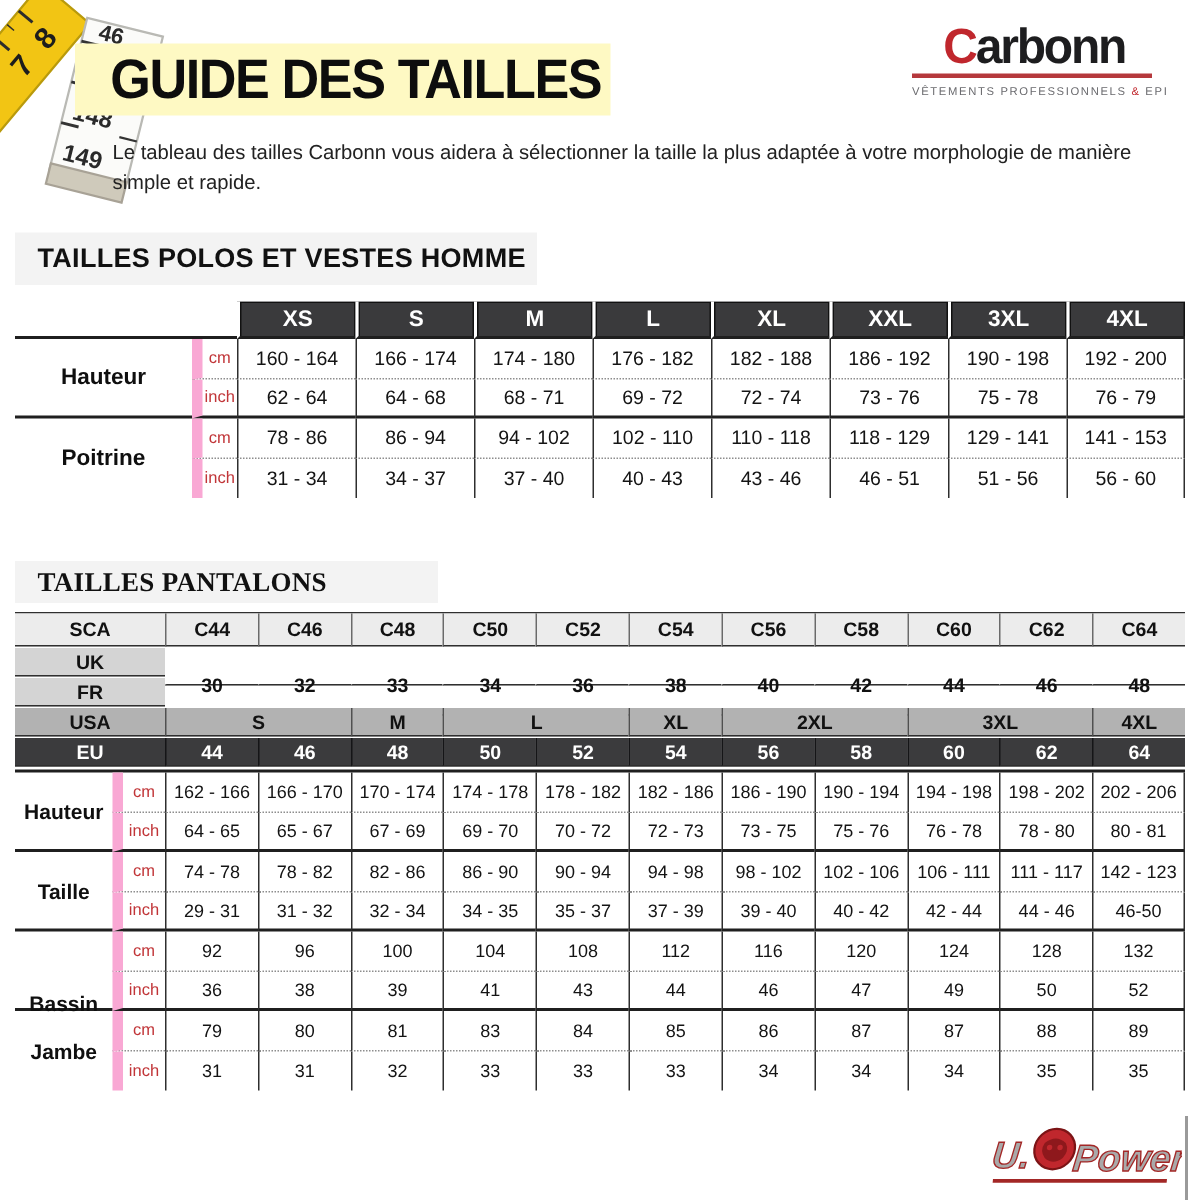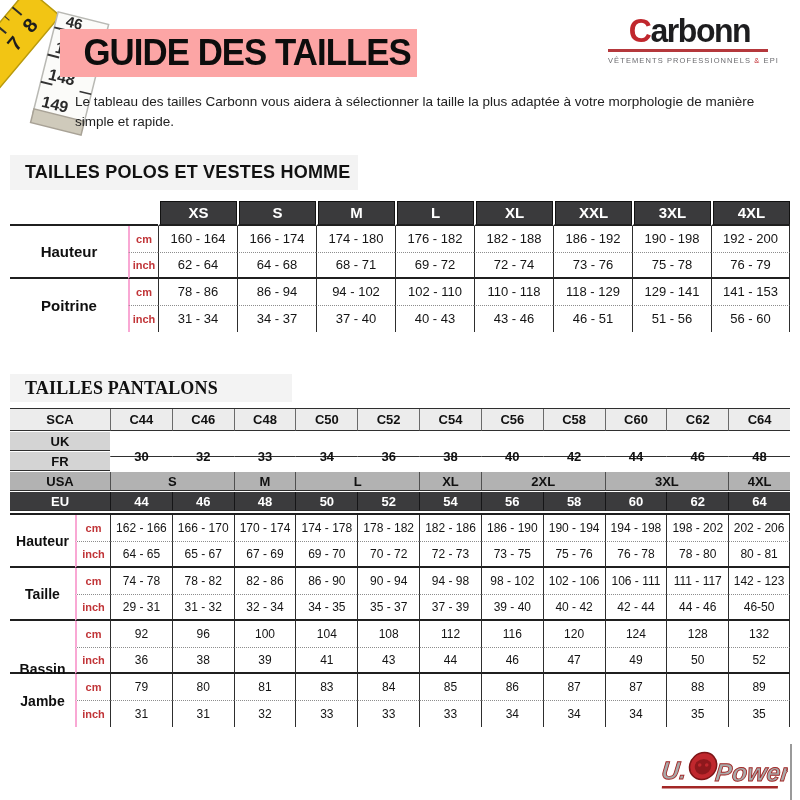--- a/index.html
+++ b/index.html
@@ -2,22 +2,22 @@
 <html><head>
 <meta charset="utf-8">
 <style>
   * { margin:0; padding:0; box-sizing:border-box; }
   html,body { background:#fff; }
   .page { position:relative; width:800px; height:800px; background:#ffffff;
           font-family:"Liberation Sans", sans-serif; overflow:hidden; color:#1a1a1a; }
 
   
   .tape { position:absolute; left:0; top:0; }
-  .title-bar { position:absolute; left:60px; top:29px; width:357px; height:48px;
-               background:#fca5a5; display:flex; align-items:center; }
+  .title-bar { position:absolute; left:50px; top:29px; width:357px; height:48px;
+               background:#fef9c3; display:flex; align-items:center; }
   .title-bar span { font-size:37px; font-weight:bold; letter-spacing:-1px; color:#0d0d0d;
                     transform:scaleX(.94); transform-origin:left center; padding-left:25px; white-space:nowrap; }
   .brand { position:absolute; left:608px; top:14px; width:168px; text-align:center; }
   .brand-word { font-size:33px; font-weight:bold; letter-spacing:-1.5px; color:#1d1d1f;
                 transform:scaleX(.97); transform-origin:left center; line-height:1; }
   .brand-word .c { color:#c0272d; }
   .brand-rule { height:3px; background:#b5383c; margin:2px 0 4px 0; width:160px; }
   .brand-tagline { font-size:7.5px; letter-spacing:1.1px; color:#6a6a6e; white-space:nowrap; }
   .brand-tagline .amp { color:#c0272d; }
   .intro { position:absolute; left:75px; top:92px; width:706px; font-size:13.5px; line-height:1.45; color:#222; }
@@ -31,21 +31,21 @@
                    width:348px; }
   .sec-pant .section-title { width:282px; height:28px; line-height:28px;font-family:Liberation Serif, serif; }
 
   
   .grid { display:grid; width:780px; }
   .cell { display:flex; align-items:center; justify-content:center; }
   .corner { }
   .sizeh { background:#3a3a3c; color:#fff; font-weight:bold; font-size:15px;
            border-left:2px solid #fff; box-shadow: inset 1px 0 #111, inset 0 1px #111, inset -1px 0 #111; }
   .mlabel { font-weight:bold; font-size:15px; color:#0f0f0f; }
-  .unit { font-weight:bold; font-size:11px; color:#c13538; border-left:2px solid #f9a8d4; }
+  .unit { font-weight:normal; font-size:11px; color:#c13538; border-left:7px solid #f9a8d4; }
   .val  { font-size:13px; color:#141414; border-left:1px solid #2e2e2e; }
   .val.last { border-right:1px solid #2e2e2e; }
   .dotted { border-bottom:1px dotted #8d8d8d; }
   .blockend { border-bottom:2px solid #1f1f1f; }
   .hdrline { border-bottom:2px solid #1f1f1f; }
 
   
   #polos-table { margin-top:11px; grid-template-columns:118px 30px repeat(8,1fr);
                  grid-template-rows:25px repeat(4,26.5px); }
 

